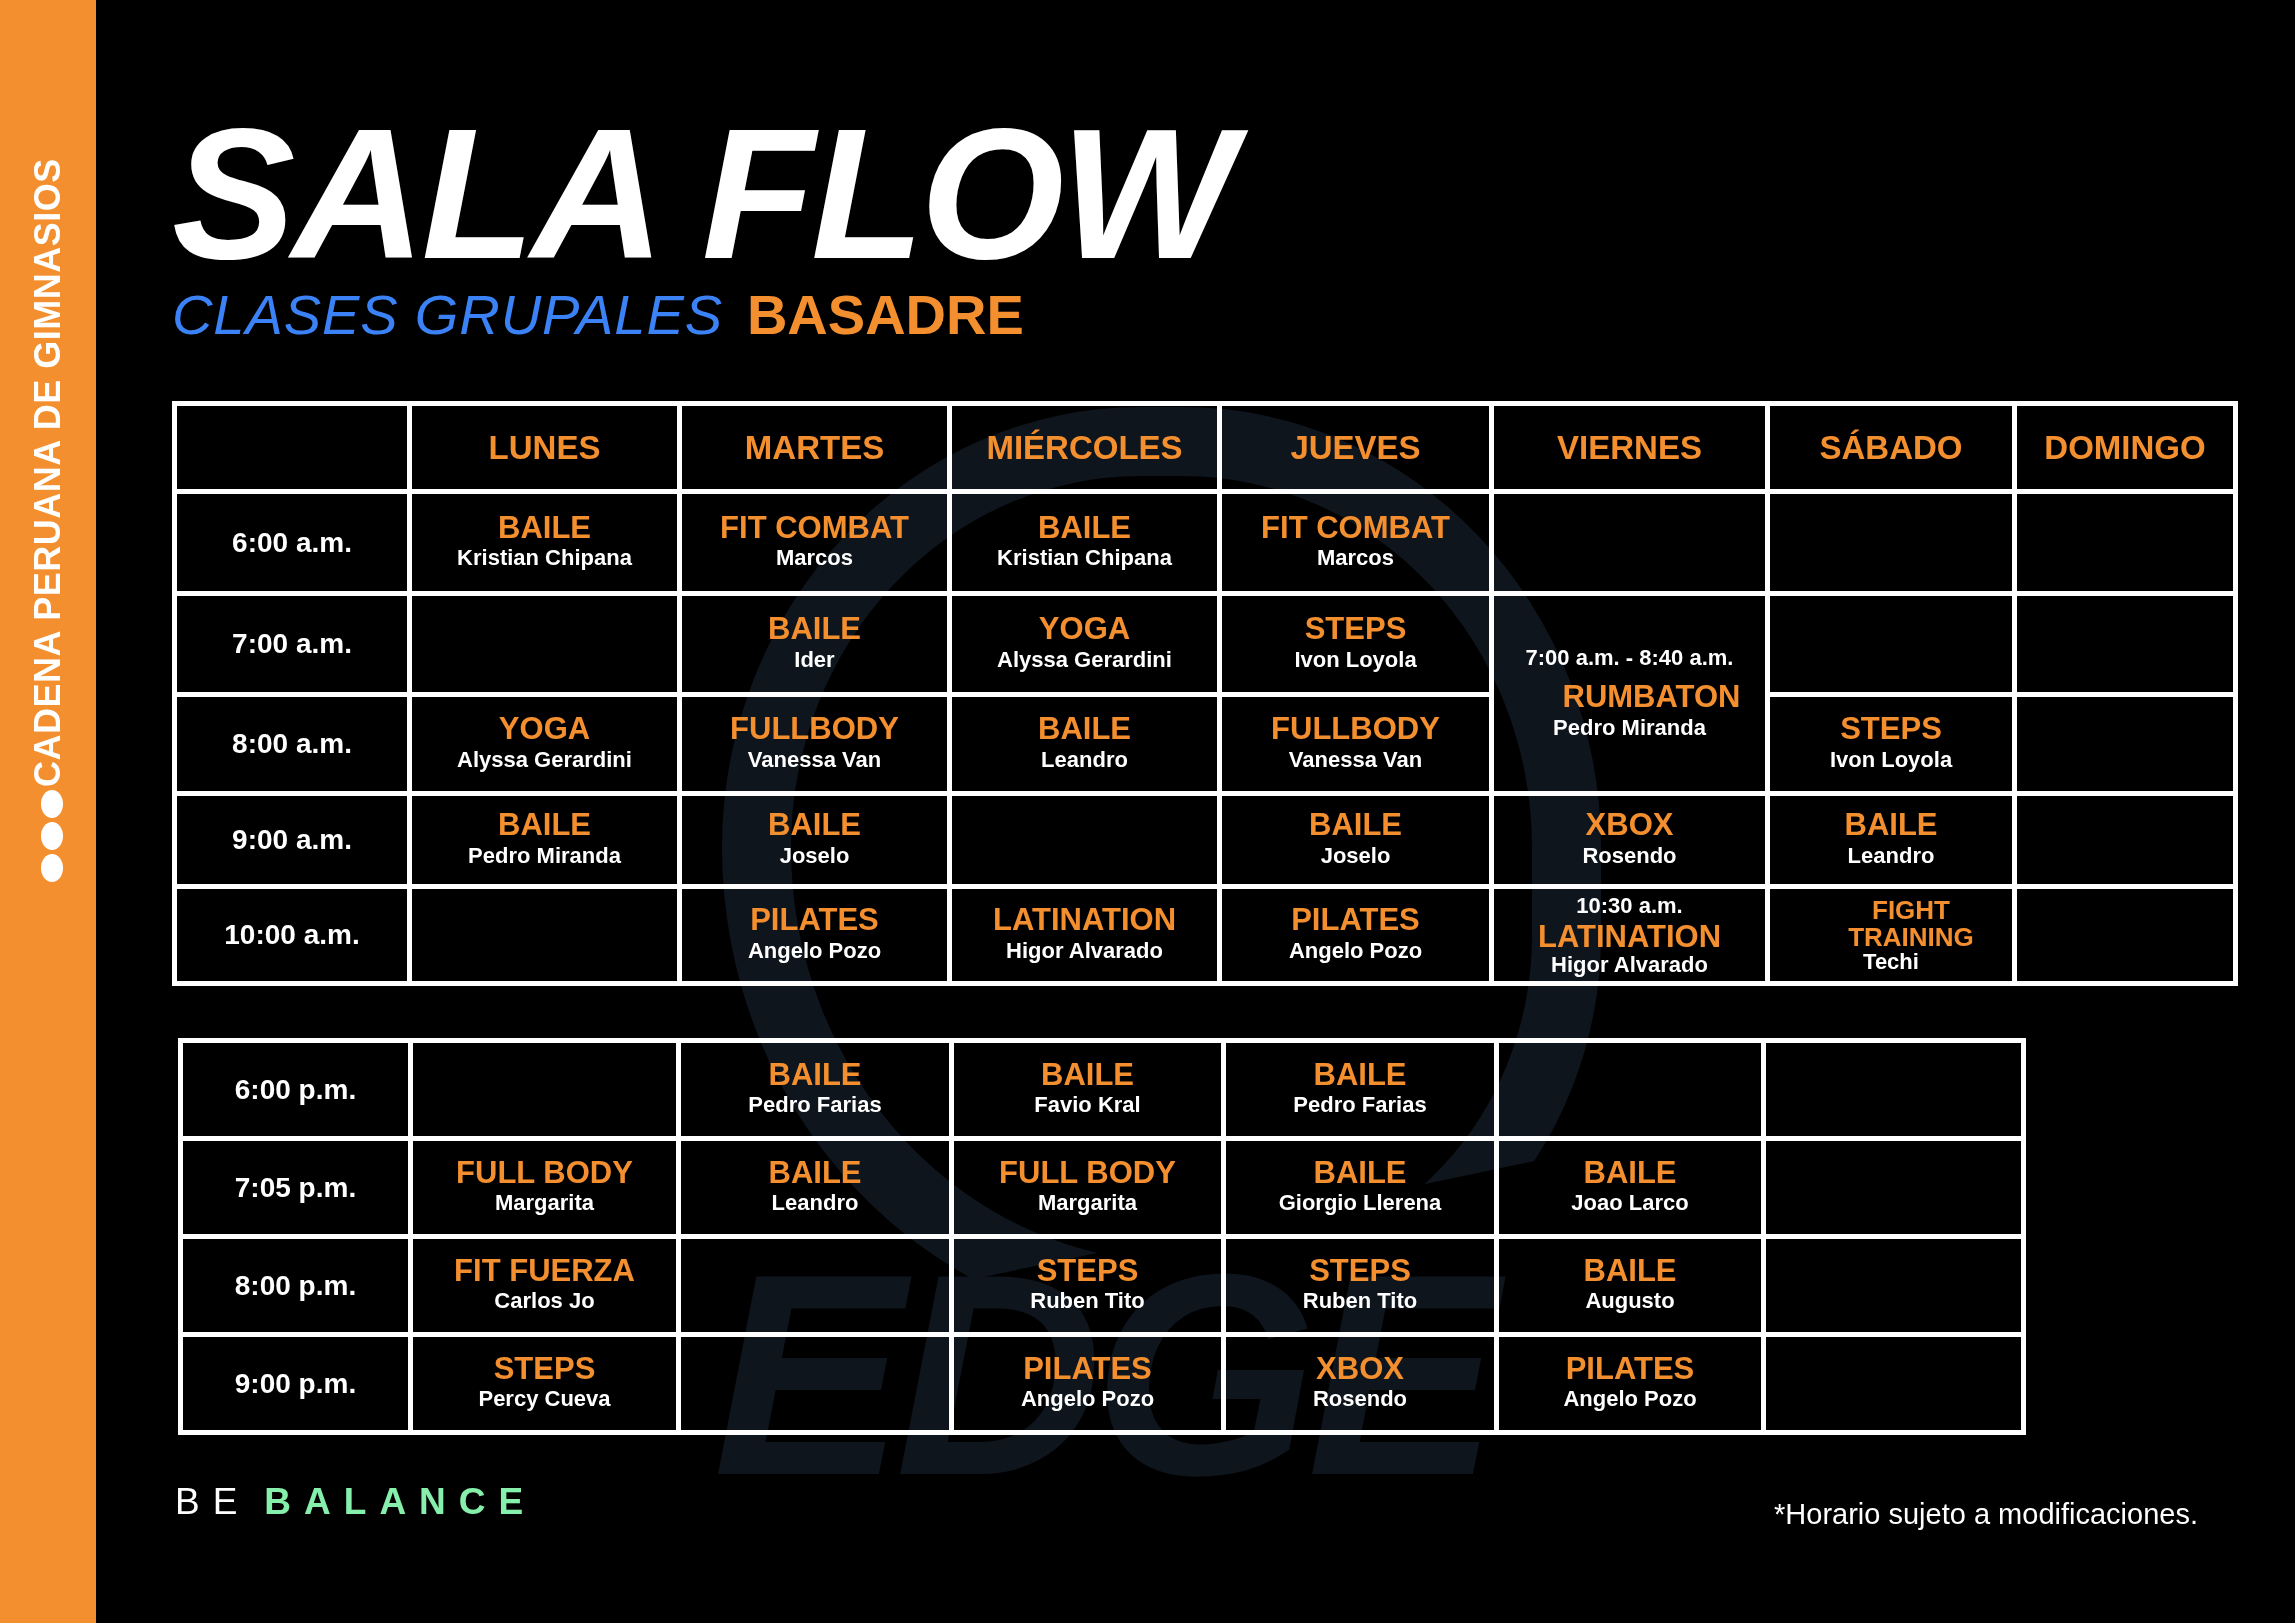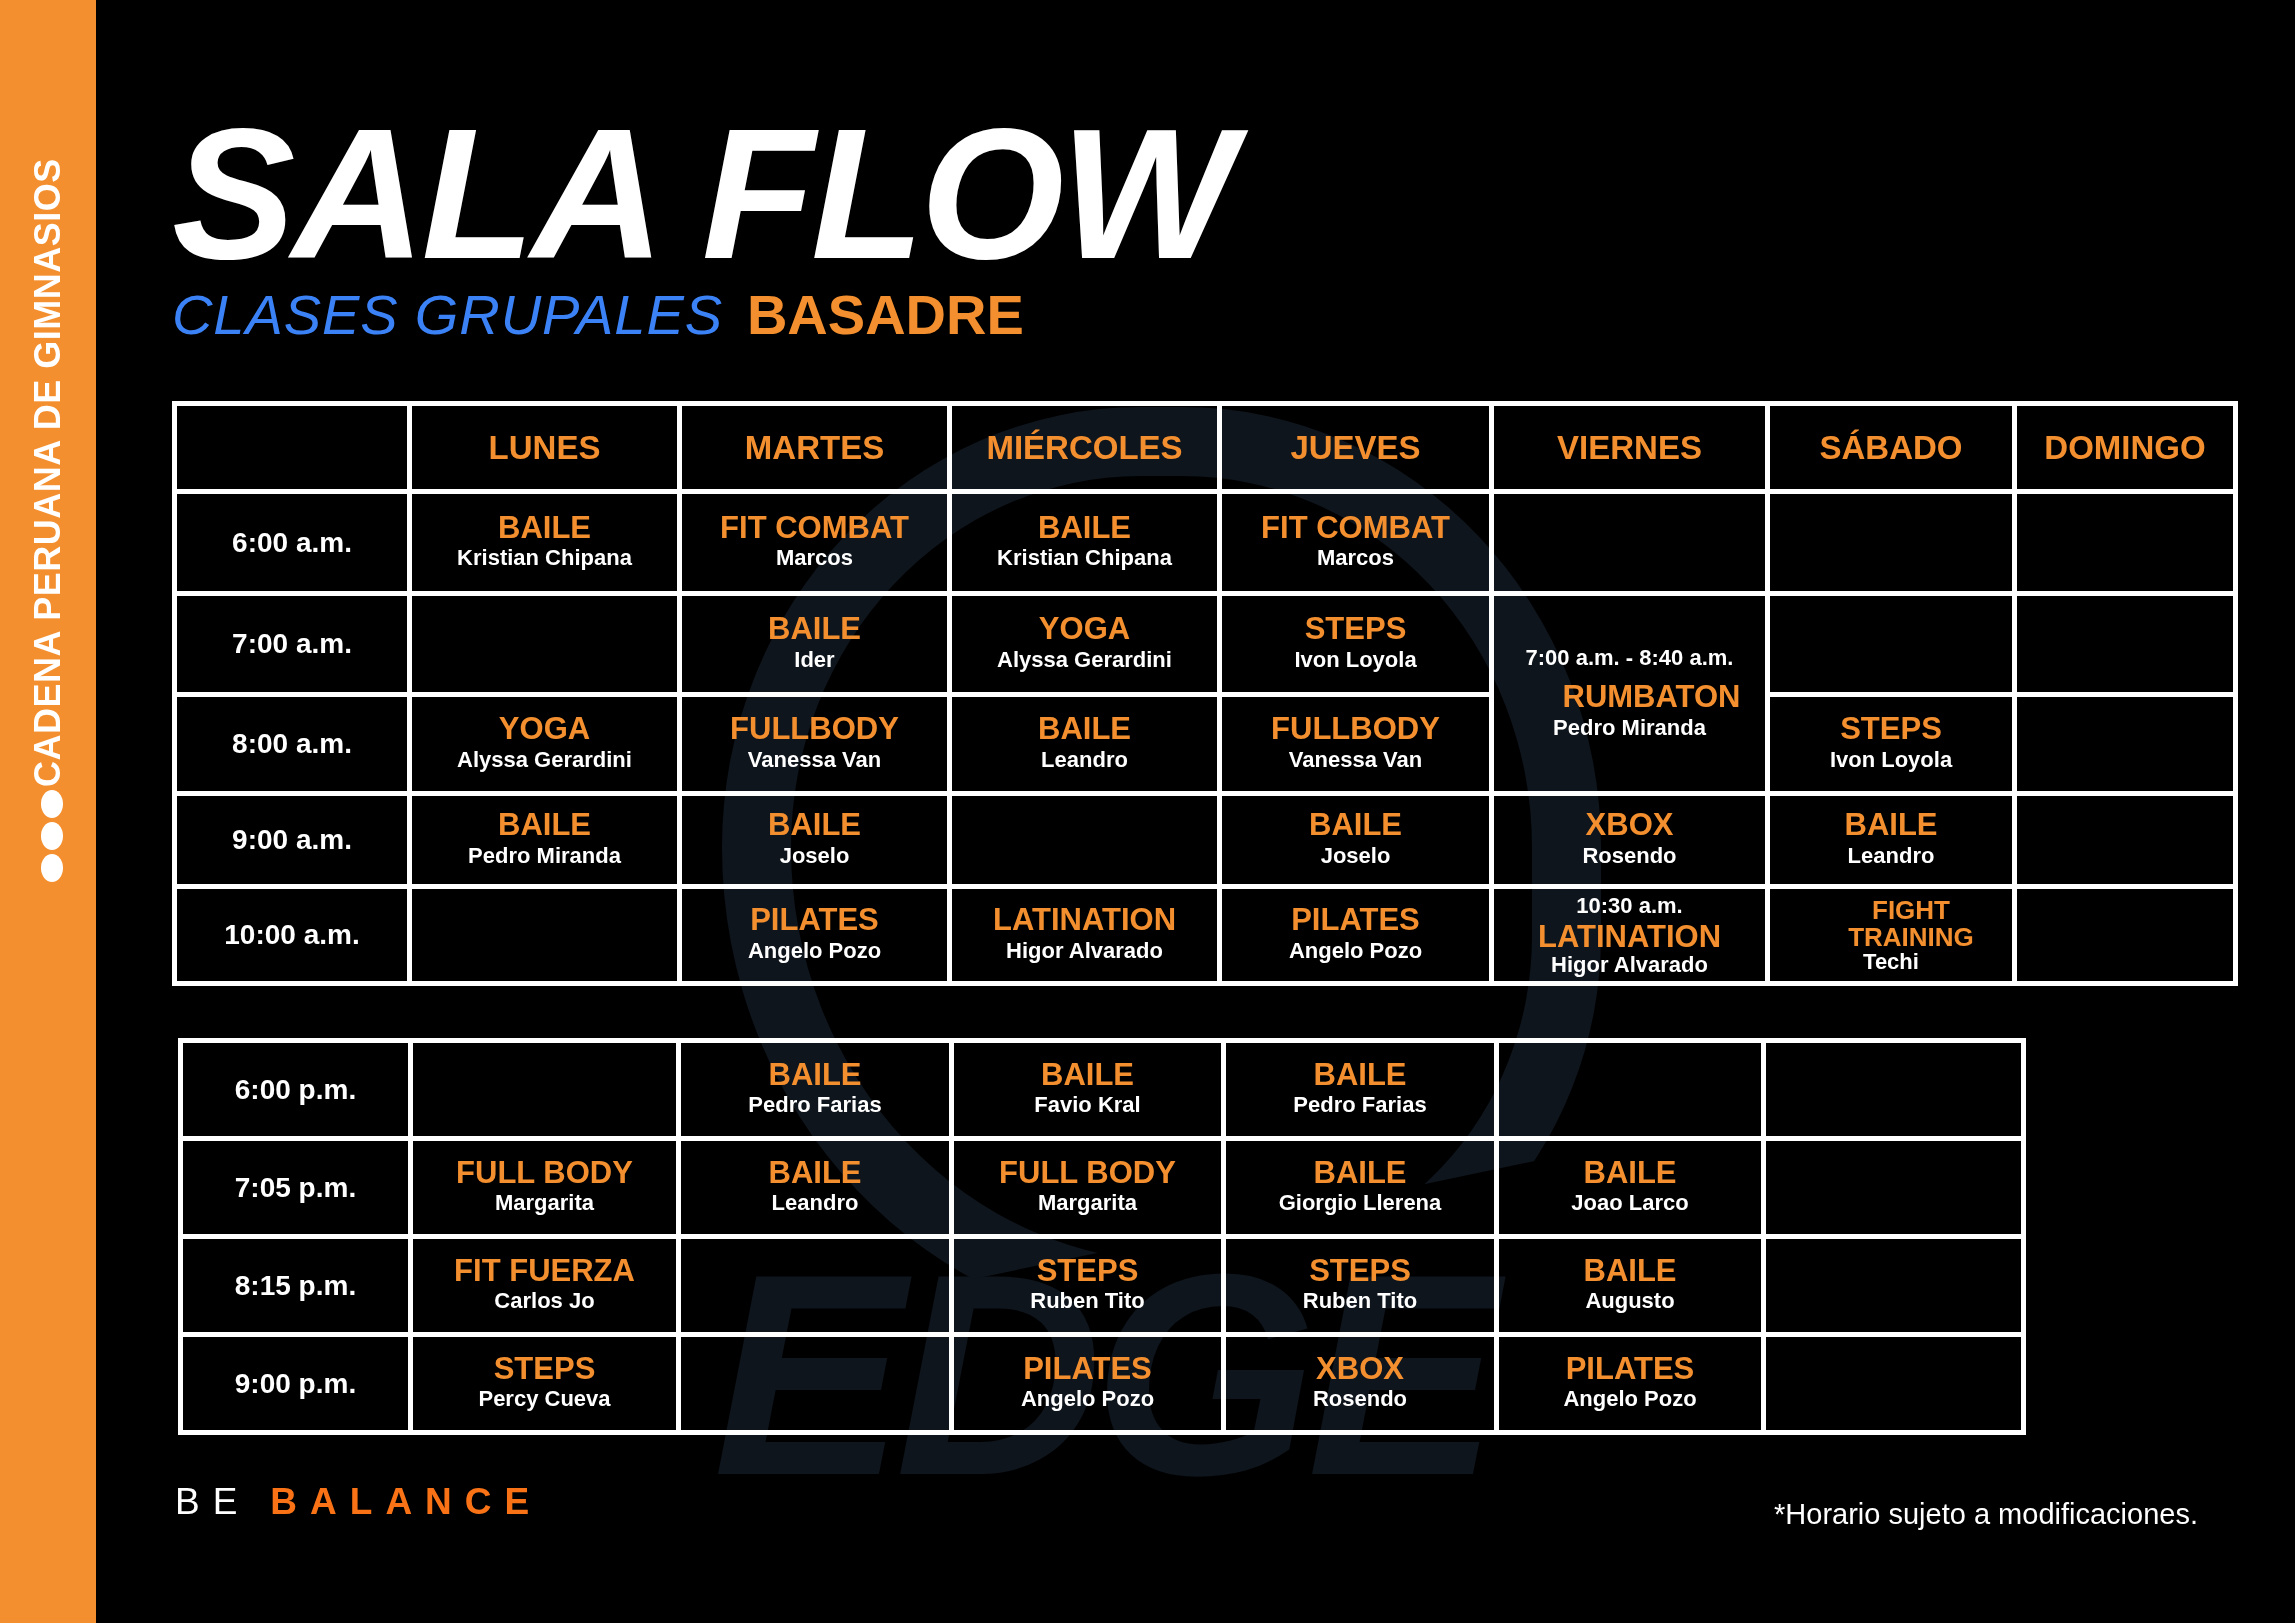--- a/index.html
+++ b/index.html
@@ -15,21 +15,21 @@
   table.grid { position:absolute; border-collapse:collapse; table-layout:fixed; }
   table.grid td { border:5.6px solid #fff; text-align:center; vertical-align:middle; padding:0; background:transparent; }
   .day { color:#f38f2e; font-weight:bold; font-size:33px; }
   .time { color:#fff; font-weight:bold; font-size:28px; }
   .cls { color:#f38f2e; font-weight:bold; font-size:31px; line-height:1.05; }
   .cls.small { font-size:26px;padding-left:40px; }
   .inst { color:#fff; font-weight:bold; font-size:22px; line-height:1.3; }
   .note { color:#fff; font-weight:bold; font-size:22px; line-height:1.3; }
   .footer-be { position:absolute; left:175px; top:1481px; font-size:37px; letter-spacing:13px; white-space:nowrap; }
   .footer-be .be { color:#fff; }
-  .footer-be .bal { color:#f97316; font-weight:bold; margin-left:20px; }
+  .footer-be .bal { color:#86efac; font-weight:bold; margin-left:14px; }
   .disclaimer { position:absolute; right:97px; top:1498px; color:#fff; font-size:29px; white-space:nowrap; }
 </style>
 </head>
 <body>
 
 <div class="sidebar">
   <div class="sidebar-text">CADENA PERUANA DE GIMNASIOS</div>
   <div class="dot" style="top:790px;"></div>
   <div class="dot" style="top:822px;"></div>
   <div class="dot" style="top:854px;"></div>
@@ -243,21 +243,21 @@
           <div class="inst">Giorgio Llerena</div>
         </td>
     <td>
           <div class="cls">BAILE</div>
           <div class="inst">Joao Larco</div>
         </td>
     <td></td>
   </tr>
 
   <tr style="height:98px;">
-    <td><span class="time">8:15 p.m.</span></td>
+    <td><span class="time">8:00 p.m.</span></td>
     <td>
           <div class="cls">FIT FUERZA</div>
           <div class="inst">Carlos Jo</div>
         </td>
     <td></td>
     <td>
           <div class="cls">STEPS</div>
           <div class="inst">Ruben Tito</div>
         </td>
     <td>

